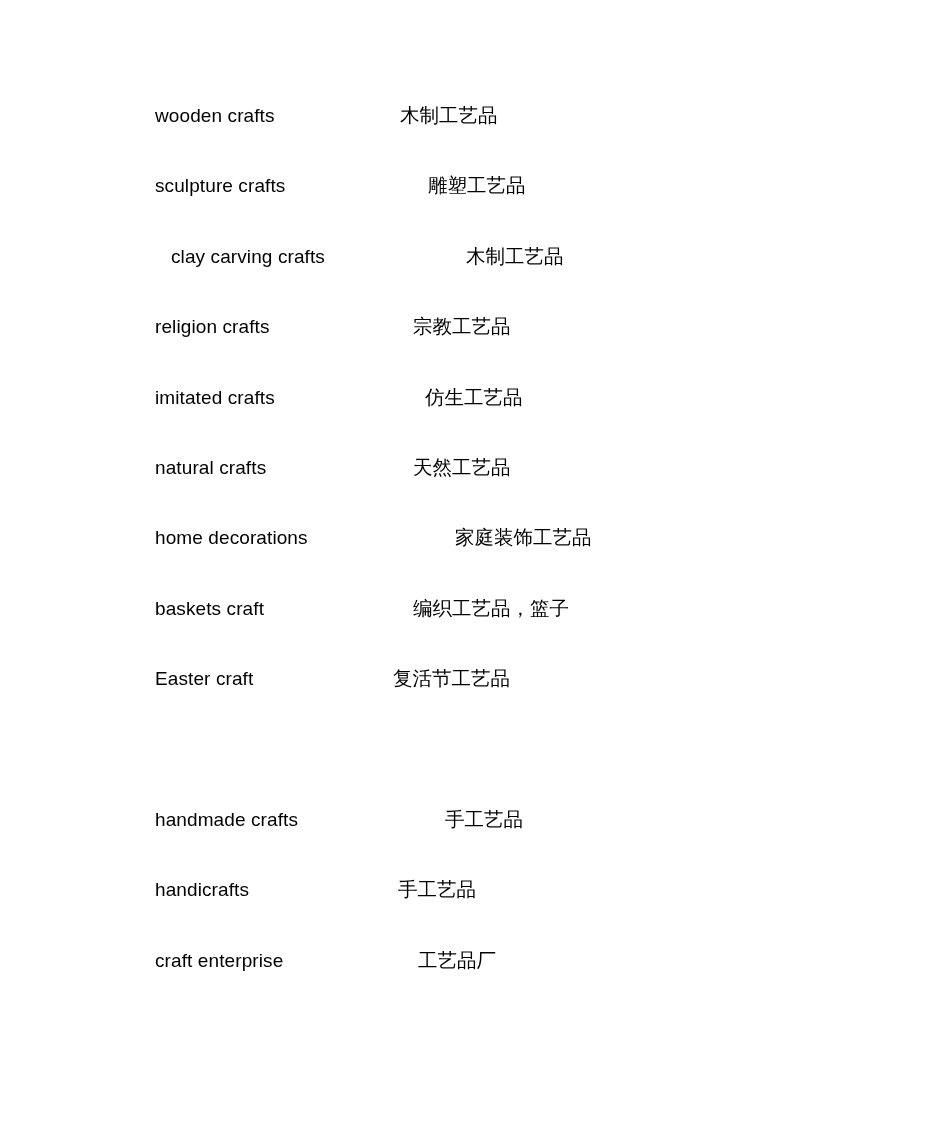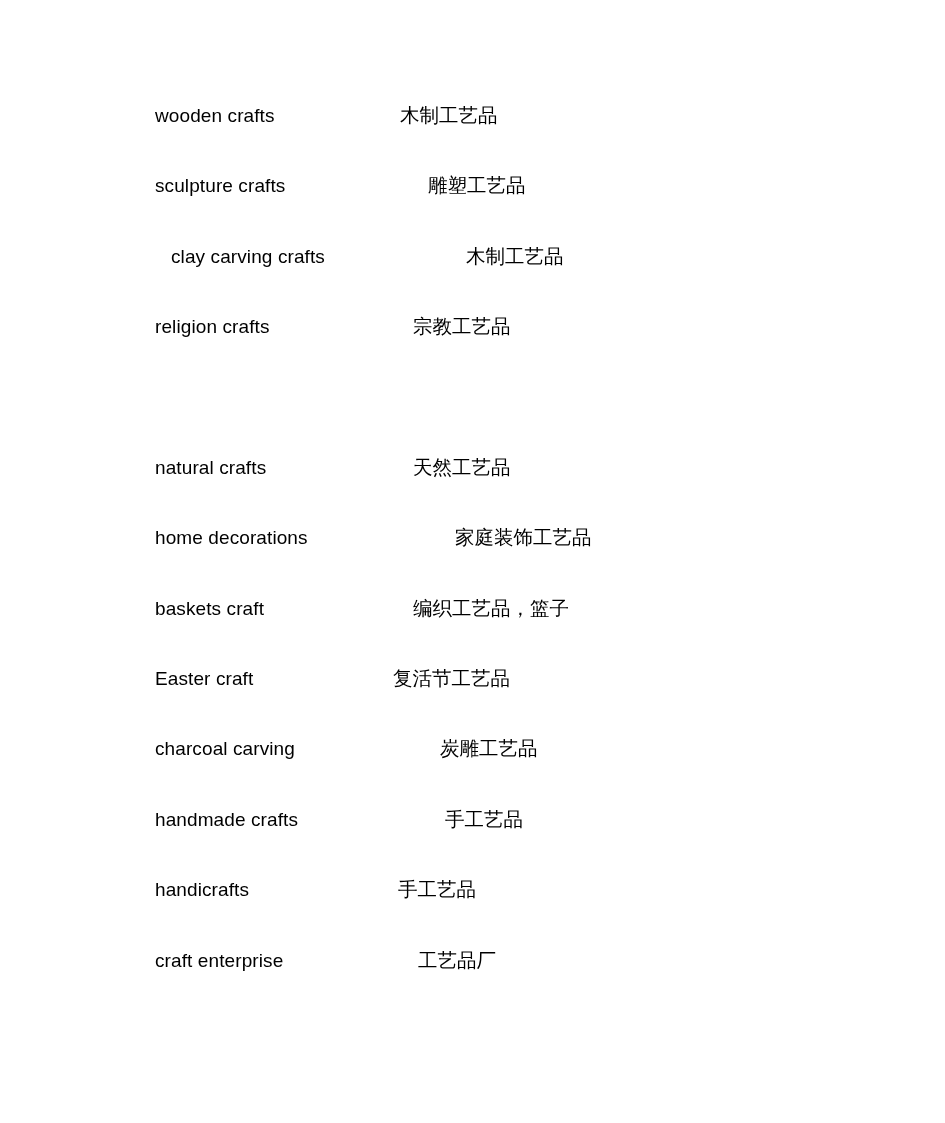--- a/index.html
+++ b/index.html
@@ -66,39 +66,39 @@
         <span class="term-zh" style="left: 428px;">雕塑工艺品</span>
       </div>
       <div class="glossary-row" style="top: 244px; margin-left: 16px;">
         <span class="term-en">clay carving crafts</span>
         <span class="term-zh" style="left: 450px;">木制工艺品</span>
       </div>
       <div class="glossary-row" style="top: 314px;">
         <span class="term-en">religion crafts</span>
         <span class="term-zh" style="left: 413px;">宗教工艺品</span>
       </div>
+      <div class="glossary-row" style="top: 385px;">
+        <span class="term-en">imitated crafts</span>
+        <span class="term-zh" style="left: 425px;">仿生工艺品</span>
+      </div>
       <div class="glossary-row" style="top: 455px;">
         <span class="term-en">natural crafts</span>
         <span class="term-zh" style="left: 413px;">天然工艺品</span>
       </div>
       <div class="glossary-row" style="top: 525px;">
         <span class="term-en">home decorations</span>
         <span class="term-zh" style="left: 455px;">家庭装饰工艺品</span>
       </div>
       <div class="glossary-row" style="top: 596px;">
         <span class="term-en">baskets craft</span>
         <span class="term-zh" style="left: 405px; margin-left: 8px;">编织工艺品，篮子</span>
       </div>
       <div class="glossary-row" style="top: 666px;">
         <span class="term-en">Easter craft</span>
         <span class="term-zh" style="left: 393px;">复活节工艺品</span>
-      </div>
-      <div class="glossary-row" style="top: 736px;">
-        <span class="term-en">charcoal carving</span>
-        <span class="term-zh" style="left: 440px;">炭雕工艺品</span>
       </div>
       <div class="glossary-row" style="top: 807px;">
         <span class="term-en">handmade crafts</span>
         <span class="term-zh" style="left: 445px;">手工艺品</span>
       </div>
       <div class="glossary-row" style="top: 877px; padding-left: 18px;">
         <span class="term-en">handicrafts</span>
         <span class="term-zh" style="left: 398px;">手工艺品</span>
       </div>
       <div class="glossary-row" style="top: 948px;">

